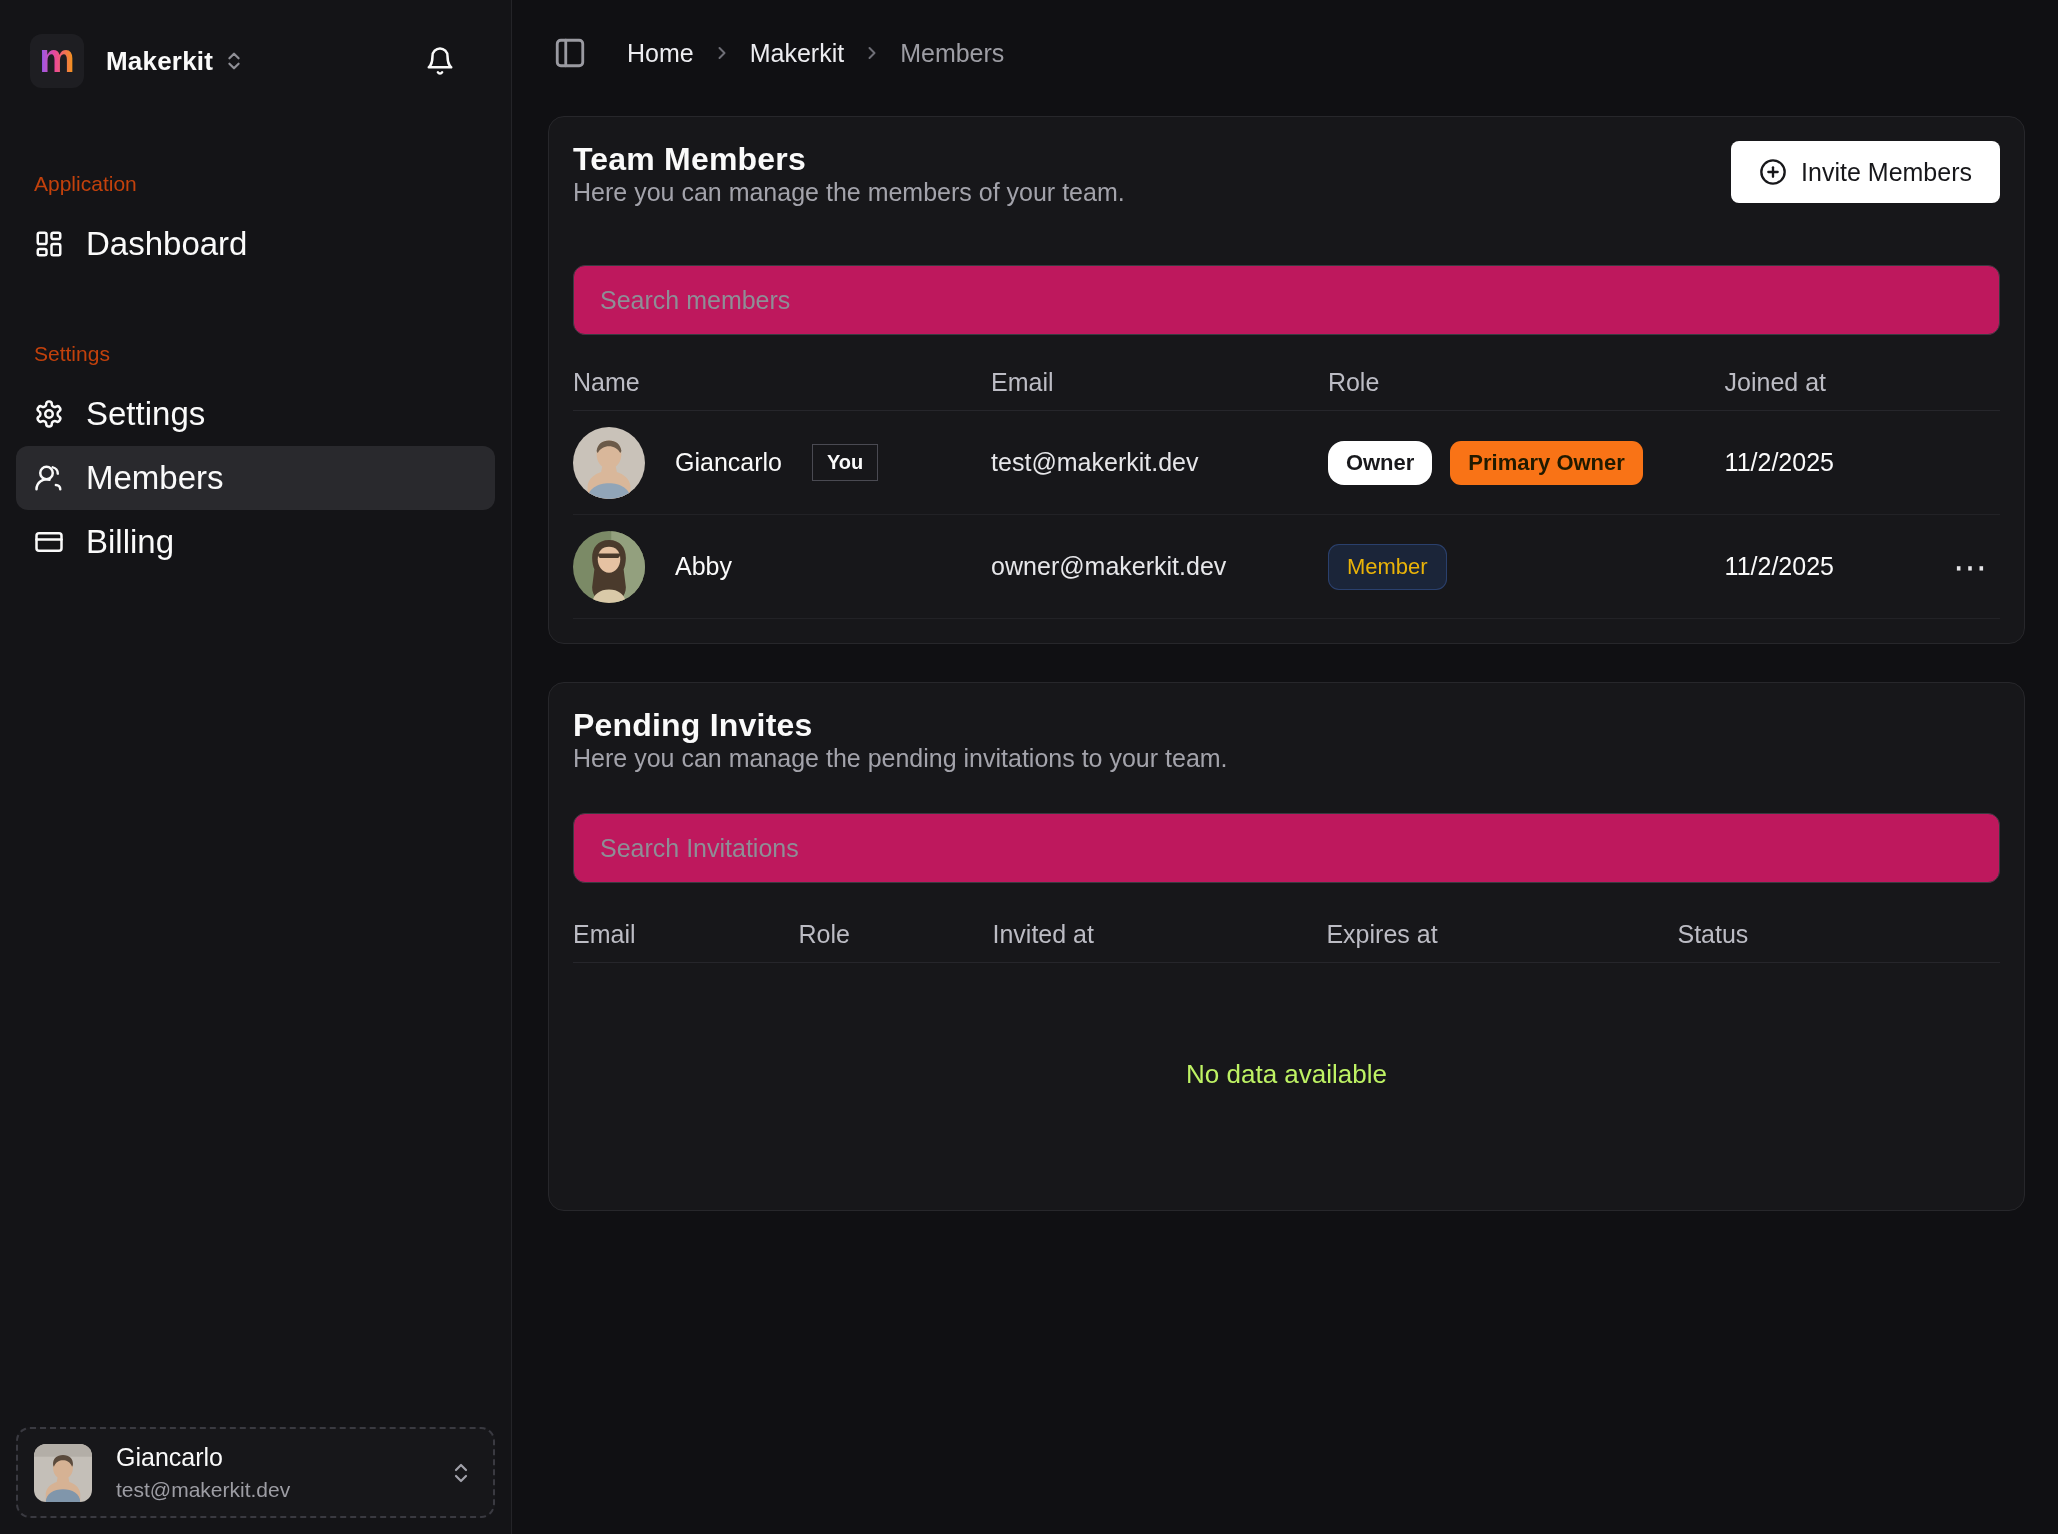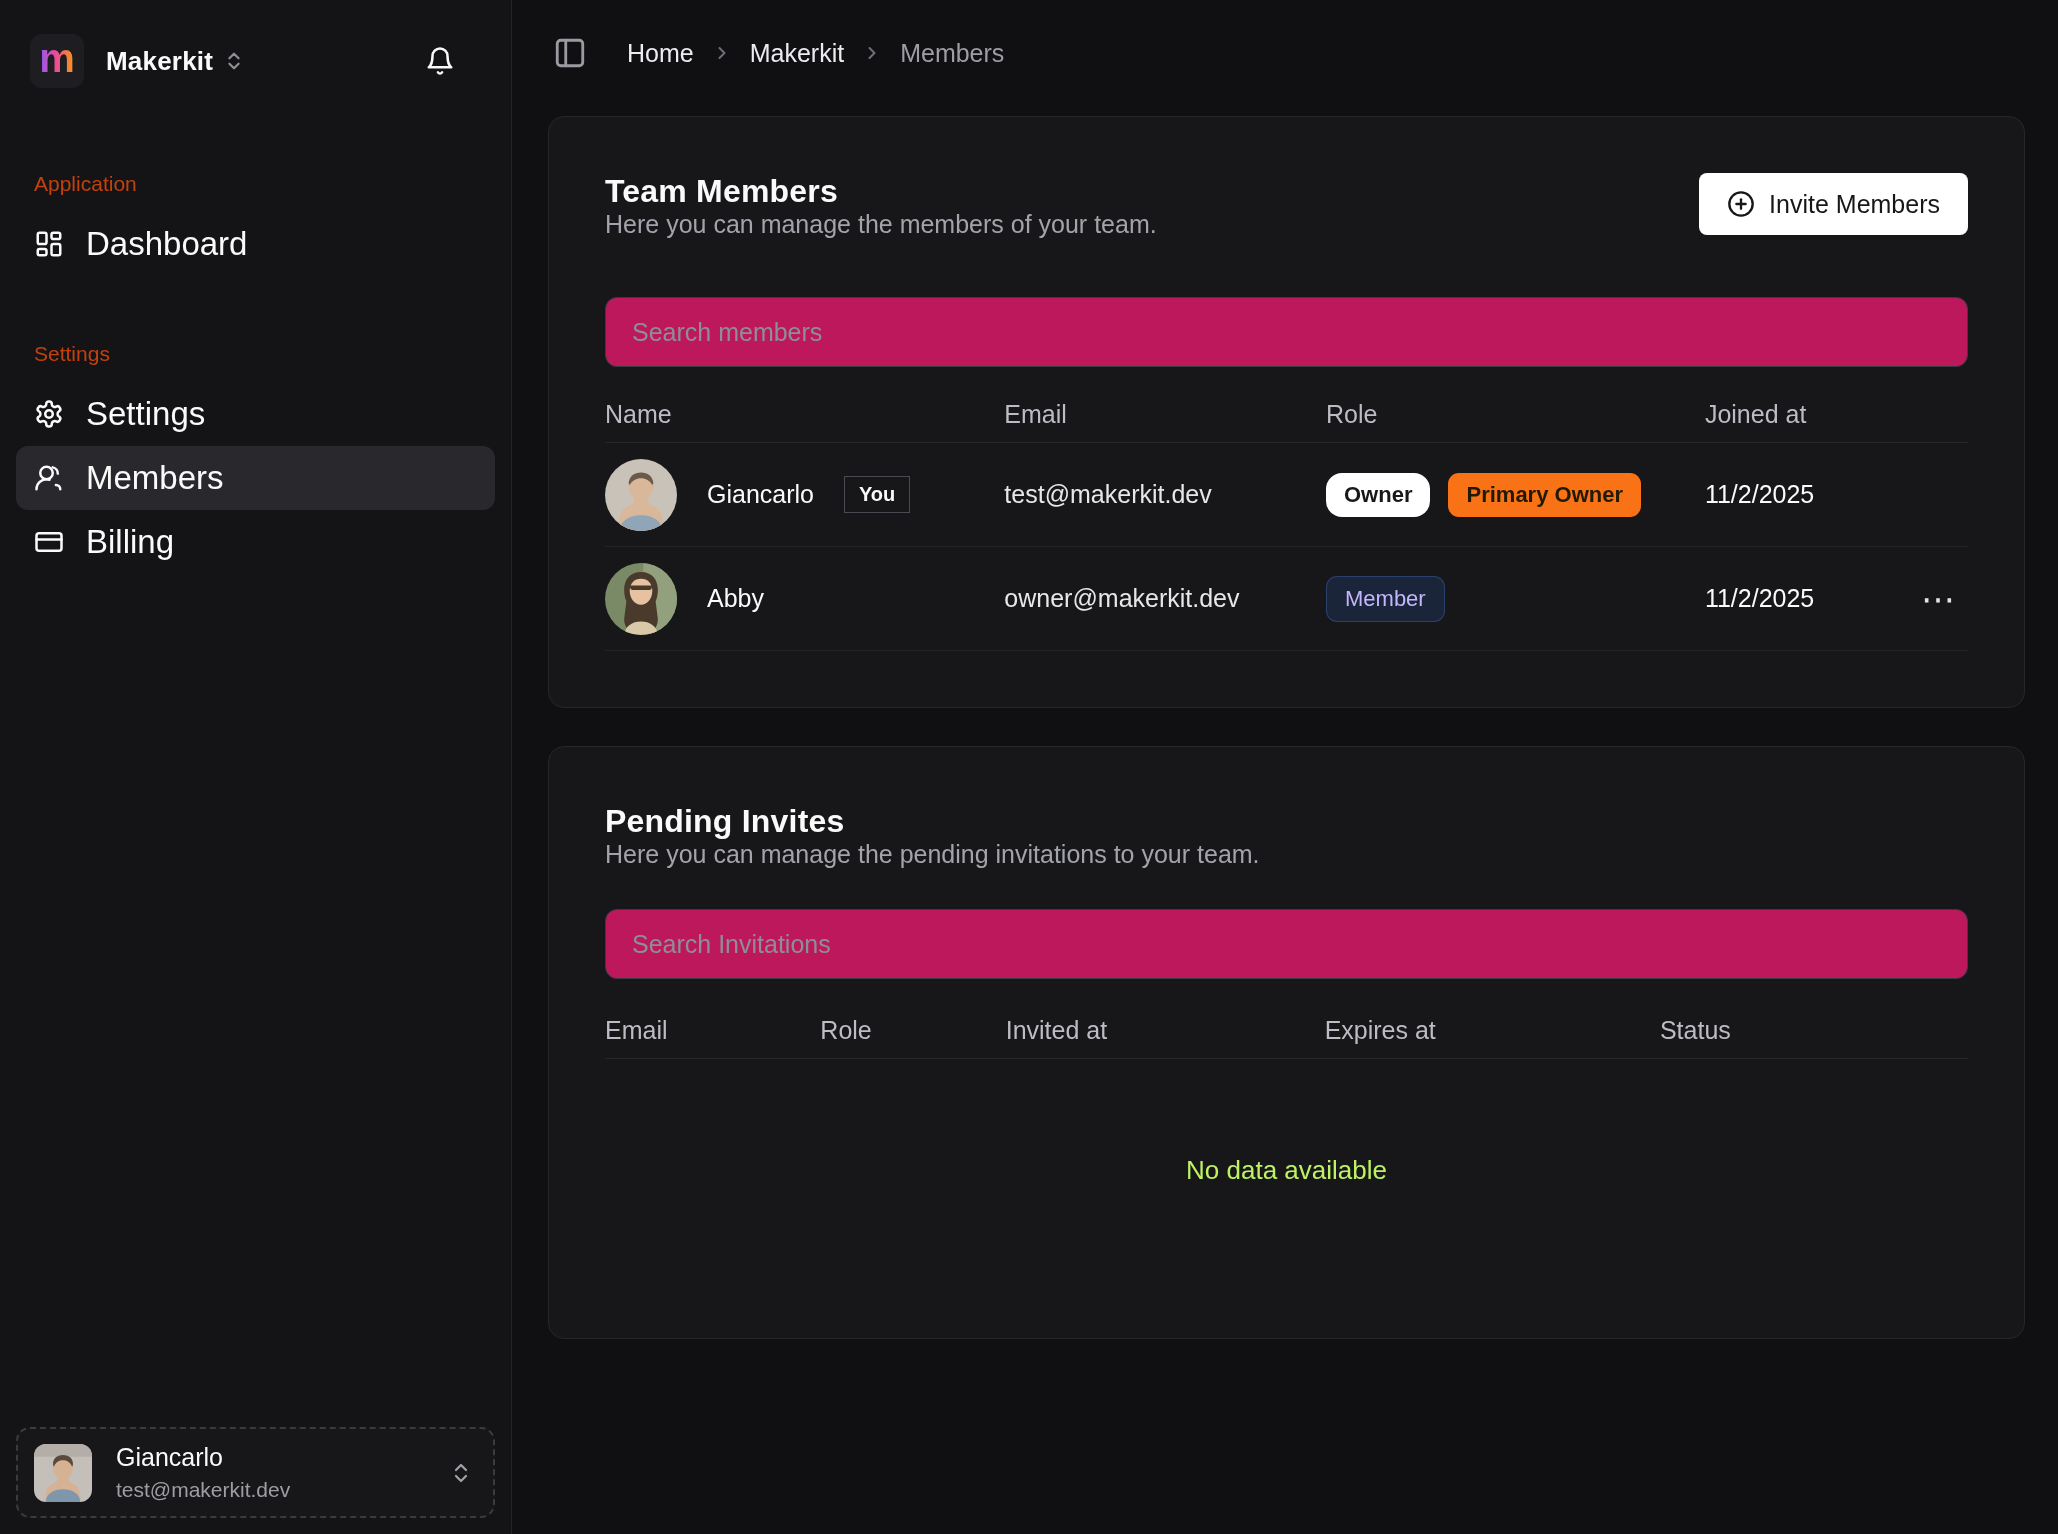--- a/index.html
+++ b/index.html
@@ -41,21 +41,21 @@
   
   .main { flex:1; padding:36px 33px 0 36px; overflow:hidden; }
   .breadcrumb { display:flex; align-items:center; gap:18px; padding-left:5px; }
   .crumb-toggle { color:#9a9aa1; cursor:pointer; display:flex; }
   .crumb { font-size:25px; color:#ececf0; cursor:pointer; }
   .crumb.current { color:#9d9da4; cursor:default; }
   .crumb-sep { color:#6f6f77; display:flex; }
   .breadcrumb .first { margin-left:22px; }
 
   .card { background:#17171a; border:1px solid #27272b; border-radius:16px;
-          padding:56px; margin-top:46px; }
+          padding:24px; margin-top:46px; }
   .card-head { display:flex; align-items:flex-start; justify-content:space-between; }
   .card-title { font-size:32px; font-weight:700; letter-spacing:.2px; }
   .card-desc { font-size:25px; color:#a3a3ab; font-weight:400; }
   .invite-btn { display:flex; align-items:center; gap:14px; background:#ffffff; color:#17171a;
                 border:none; border-radius:8px; height:62px; padding:0 28px;
                 font-size:25px; font-weight:500; font-family:inherit; cursor:pointer; }
 
   .search-input { width:100%; height:70px; margin-top:58px; background:#be185d;
                   border:1px solid #3a3a41; border-radius:12px; padding:0 26px;
                   font-size:25px; color:#fafafa; font-family:inherit; outline:none; }
@@ -71,21 +71,21 @@
   .col-joined { width:14.6%; font-size:25px; }
   .col-actions{ flex:1; display:flex; justify-content:flex-end; }
 
   .row-avatar { width:72px; height:72px; border-radius:50%; overflow:hidden; flex:0 0 72px; }
   .member-name { font-size:25px; }
   .you-badge { border:1px solid #4a4a52; border-radius:0; padding:6px 14px;
                font-size:20px; font-weight:600; color:#fafafa; }
   .badge { border-radius:11px; padding:9px 18px; font-size:22px; font-weight:600; }
   .badge-white  { background:#ffffff; color:#18181b; border-radius:16px; }
   .badge-yellow { background:#f97316; color:#201a00; }
-  .badge-blue   { background:rgba(59,130,246,.14); color:#c4b5fd;
+  .badge-blue   { background:rgba(59,130,246,.14); color:#eab308;
                   border:1px solid rgba(82,134,245,.28); font-weight:500; }
   .ellipsis-btn { background:none; border:none; color:#e4e4e7; font-size:34px; line-height:1;
                   letter-spacing:3px; cursor:pointer; padding:6px 10px; }
 
   .icol-email   { width:15.8%; }
   .icol-role    { width:13.6%; }
   .icol-invited { width:23.4%; }
   .icol-expires { width:24.6%; }
   .icol-status  { flex:1; }
   .empty-state { text-align:center; padding:96px 0 96px 0; font-size:26px; color:#bef264; }

